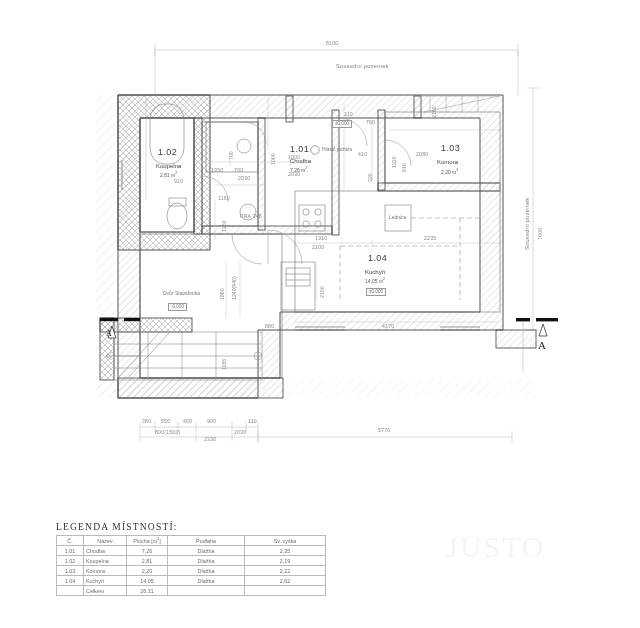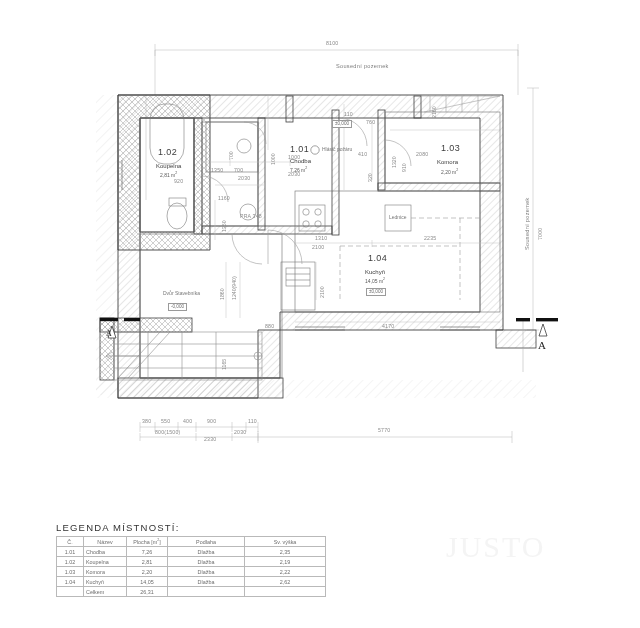--- a/index.html
+++ b/index.html
@@ -84,21 +84,21 @@
     position: absolute;
     left: 56px;
     top: 522px;
     width: 260px;
   }
   #legend-title {
     font-size: 9.5px;
     color: #333;
     letter-spacing: 1.2px;
     margin-bottom: 3px;
-    font-family: Liberation Sans, sans-serif;
+    font-family: Liberation Serif, serif;
   }
   table.legend-table {
     border-collapse: collapse;
     width: 244px;
     table-layout: fixed;
   }
   table.legend-table th,
   table.legend-table td {
     border: 0.7px solid #b9b9b9;
     font-size: 5.4px;

